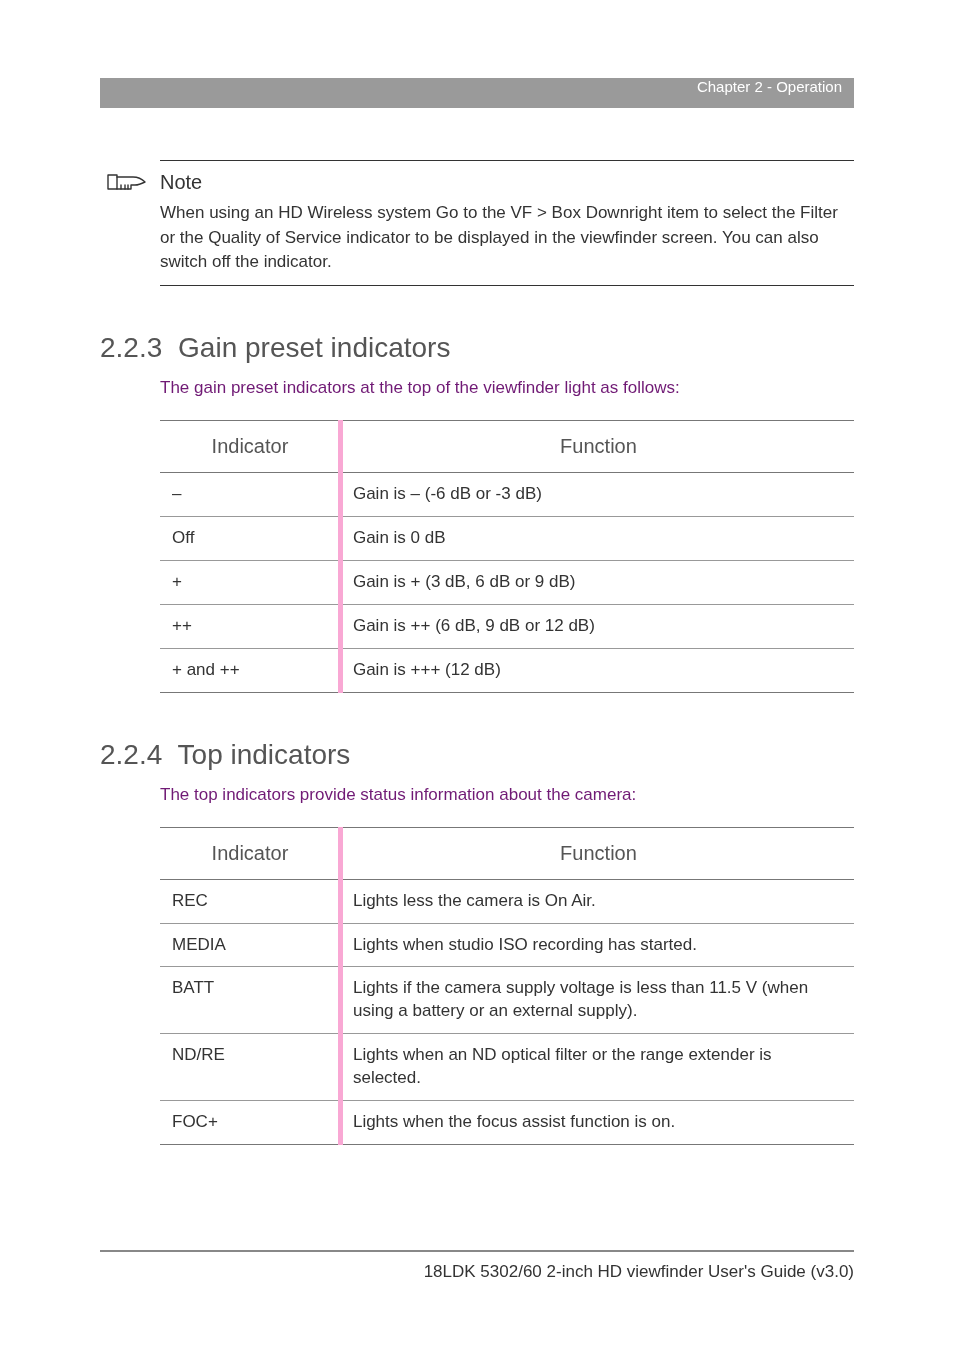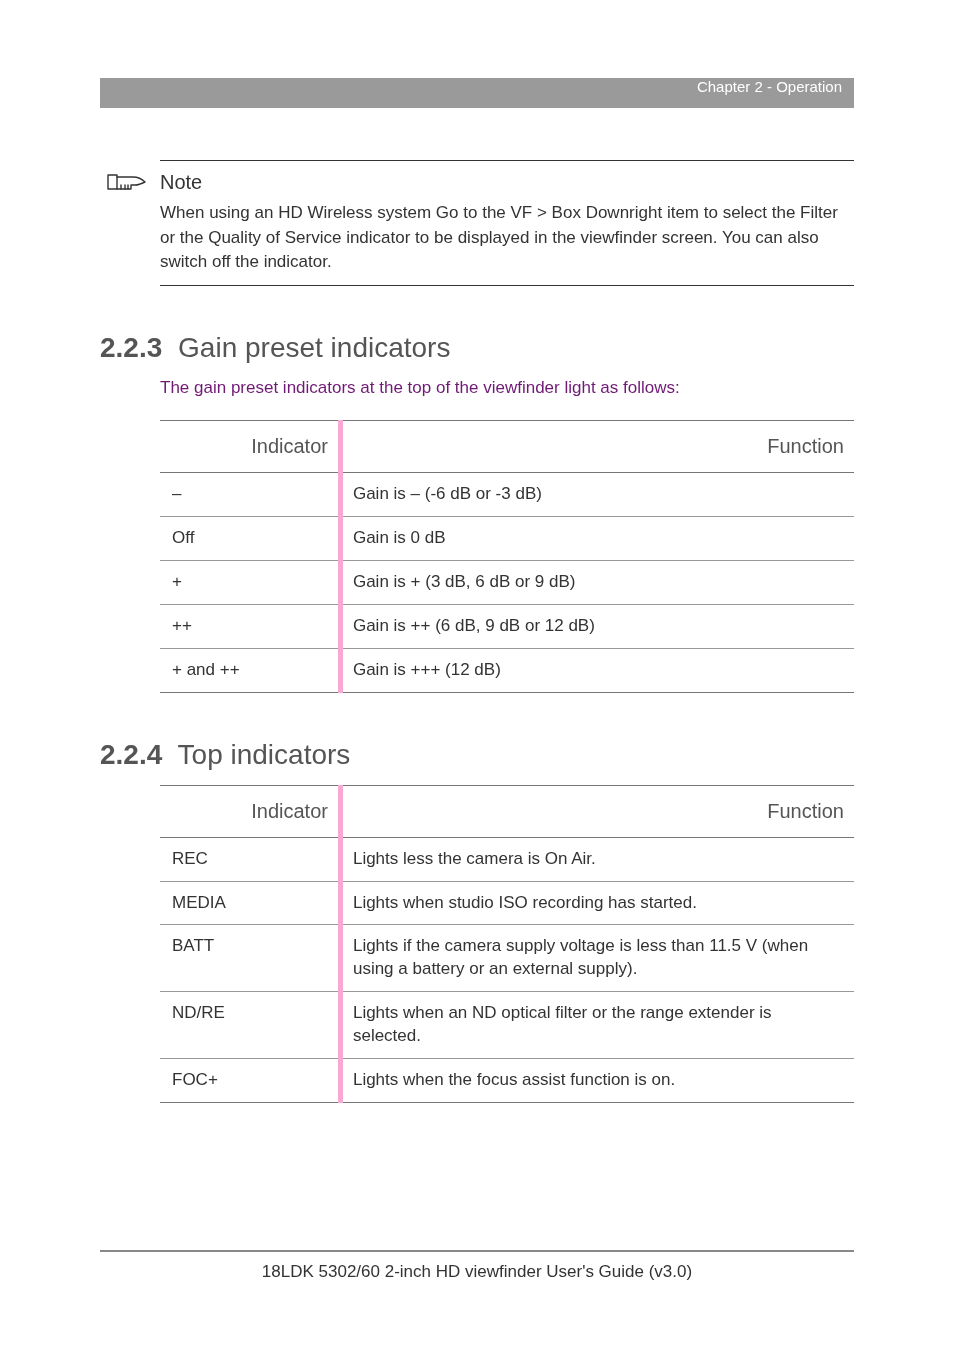--- a/index.html
+++ b/index.html
@@ -60,35 +60,35 @@
   .section {
     margin-top: 46px;
   }
   .section-h {
     font-size: 28px;
     color: #555;
     font-weight: 400;
     margin-bottom: 14px;
     margin-left: 0;
   }
-  .section-num { display: inline-block; margin-right: 8px; font-weight: bold; }
+  .section-num { display: inline-block; margin-right: 8px; }
   .section-intro {
     font-size: 17px;
     margin-left: 60px;
     margin-bottom: 22px;
     color: #701a75;
   }
   table.data {
     margin-left: 60px;
     width: calc(100% - 60px);
     border-collapse: collapse;
     font-size: 17px;
   }
   table.data th {
-    text-align: right;
+    text-align: center;
     font-weight: 400;
     font-size: 20px;
     color: #555;
     padding: 14px 10px 14px 10px;
     border-top: 1.5px solid #777;
     border-bottom: 1.5px solid #777;
   }
   table.data td {
     padding: 10px 10px;
     border-bottom: 1px solid #999;
@@ -104,21 +104,21 @@
   table.data th:first-child, table.data td:first-child { padding-left: 12px; }
 
   .footer {
     position: absolute;
     bottom: 70px;
     left: 100px;
     right: 100px;
     border-top: 2px solid #888;
     padding-top: 10px;
     display: flex;
-    justify-content: center;
+    justify-content: flex-end;
     font-size: 17px;
     color: #333;
   }
 </style>
 </head>
 <body>
 
 <div class="header-bar">
   <span>Chapter 2 - Operation</span>
 </div>
@@ -183,20 +183,21 @@
         </tr>
       </tbody>
     </table>
   </div>
 
   <div class="section">
     <h2 class="section-h">
       <span class="section-num">2.2.4</span>
       <span>Top indicators</span>
     </h2>
+    <p class="section-intro">The top indicators provide status information about the camera:</p>
     <table class="data">
       <colgroup>
           <col class="c1">
           <col>
         </colgroup>
       <thead>
         <tr>
           <th>Indicator</th>
           <th>Function</th>
         </tr>

